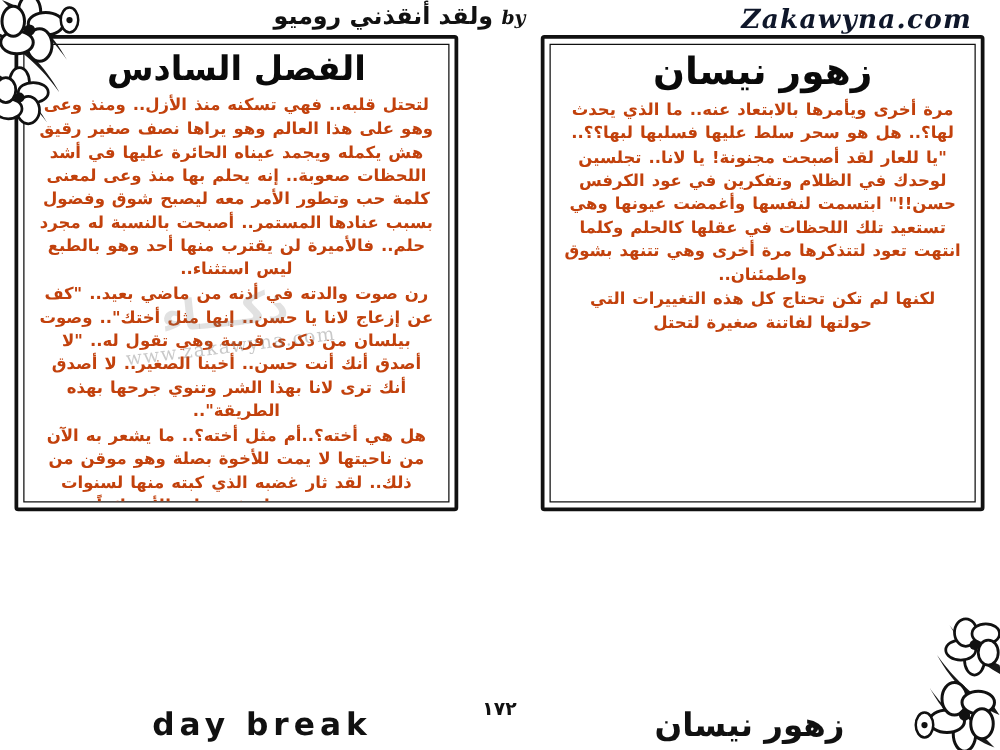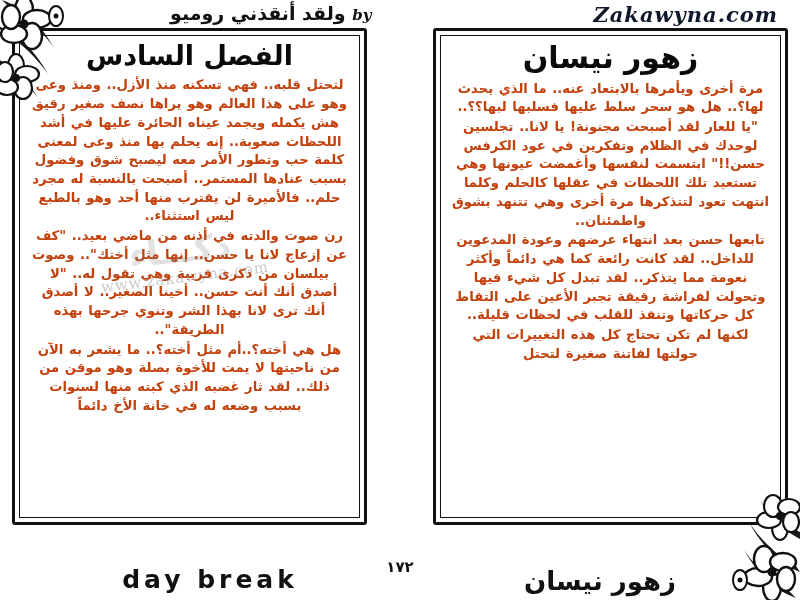--- a/index.html
+++ b/index.html
@@ -39,39 +39,39 @@
     font-size: 21px;
     color: #0f172a;
     letter-spacing: 1px;
     direction: ltr;
   }
   .top-title {
     position: absolute;
     top: 2px;
     right: 330px;
     width: 300px;
-    text-align: left;
+    text-align: center;
     font-family: "DejaVu Sans", sans-serif;
     font-weight: bold;
     font-size: 19px;
     color: #111;
     direction: rtl;
   }
   .top-title .lat {
     font-family: "DejaVu Serif", serif;
     font-style: italic;
     font-size: 15px;
   }
 
   
   .col {
     position: absolute;
     top: 28px;
     width: 355px;
-    height: 497px;
+    height: 381px;
     border: 3px solid #111;
     border-radius: 3px;
     background: #ffffff;
     box-sizing: border-box;
     overflow: hidden;
   }
   .col-right { right: 12px; }
   .col-left  { left: 12px; }
 
   .col-inner {
@@ -211,21 +211,20 @@
     </div>
     <div class="site-name">Zakawyna.com</div>
   </div>
 
   <div class="col col-right">
     <div class="col-inner">
       <div class="col-heading">زهور نيسان</div>
       <div class="body-text">
         <p>مرة أخرى ويأمرها بالابتعاد عنه.. ما الذي يحدث لها؟.. هل هو سحر سلط عليها فسلبها لبها؟؟..</p>
         <p>"يا للعار لقد أصبحت مجنونة! يا لانا.. تجلسين لوحدك في الظلام وتفكرين في عود الكرفس حسن!!" ابتسمت لنفسها وأغمضت عيونها وهي تستعيد تلك اللحظات في عقلها كالحلم وكلما انتهت تعود لتتذكرها مرة أخرى وهي تتنهد بشوق واطمئنان..</p>
-        <p>تابعها حسن بعد انتهاء عرضهم وعودة المدعوين للداخل.. لقد كانت رائعة كما هي دائماً وأكثر نعومة مما يتذكر.. لقد تبدل كل شيء فيها وتحولت لفراشة رقيقة تجبر الأعين على التقاط كل حركاتها وتنفذ للقلب في لحظات قليلة..</p>
         <p>لكنها لم تكن تحتاج كل هذه التغييرات التي حولتها لفاتنة صغيرة لتحتل</p>
       </div>
     </div>
   </div>
 
   <div class="col col-left">
     <div class="col-inner">
       <div class="col-heading small">الفصل السادس</div>
       <div class="body-text">
         <p>لتحتل قلبه.. فهي تسكنه منذ الأزل.. ومنذ وعى وهو على هذا العالم وهو يراها نصف صغير رقيق هش يكمله ويجمد عيناه الحائرة عليها في أشد اللحظات صعوبة.. إنه يحلم بها منذ وعى لمعنى كلمة حب وتطور الأمر معه ليصبح شوق وفضول بسبب عنادها المستمر.. أصبحت بالنسبة له مجرد حلم.. فالأميرة لن يقترب منها أحد وهو بالطبع ليس استثناء..</p>

